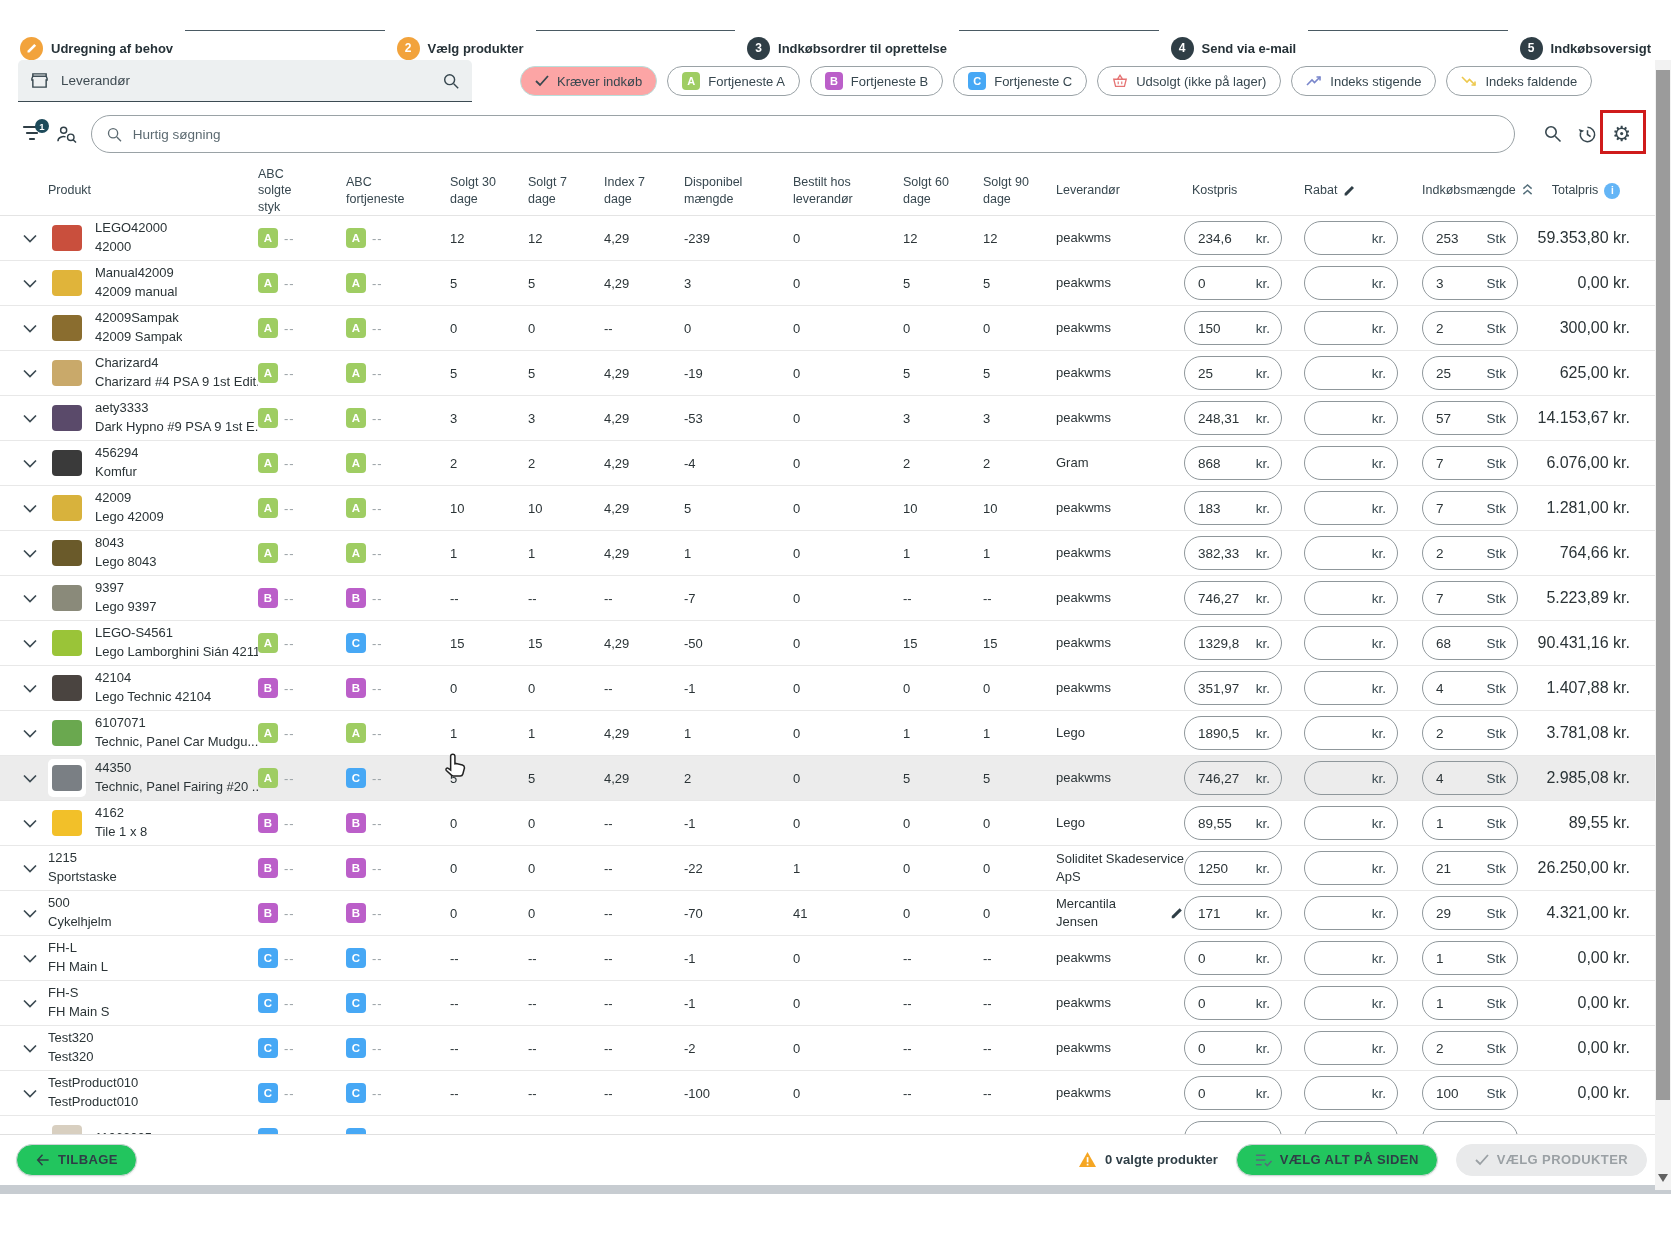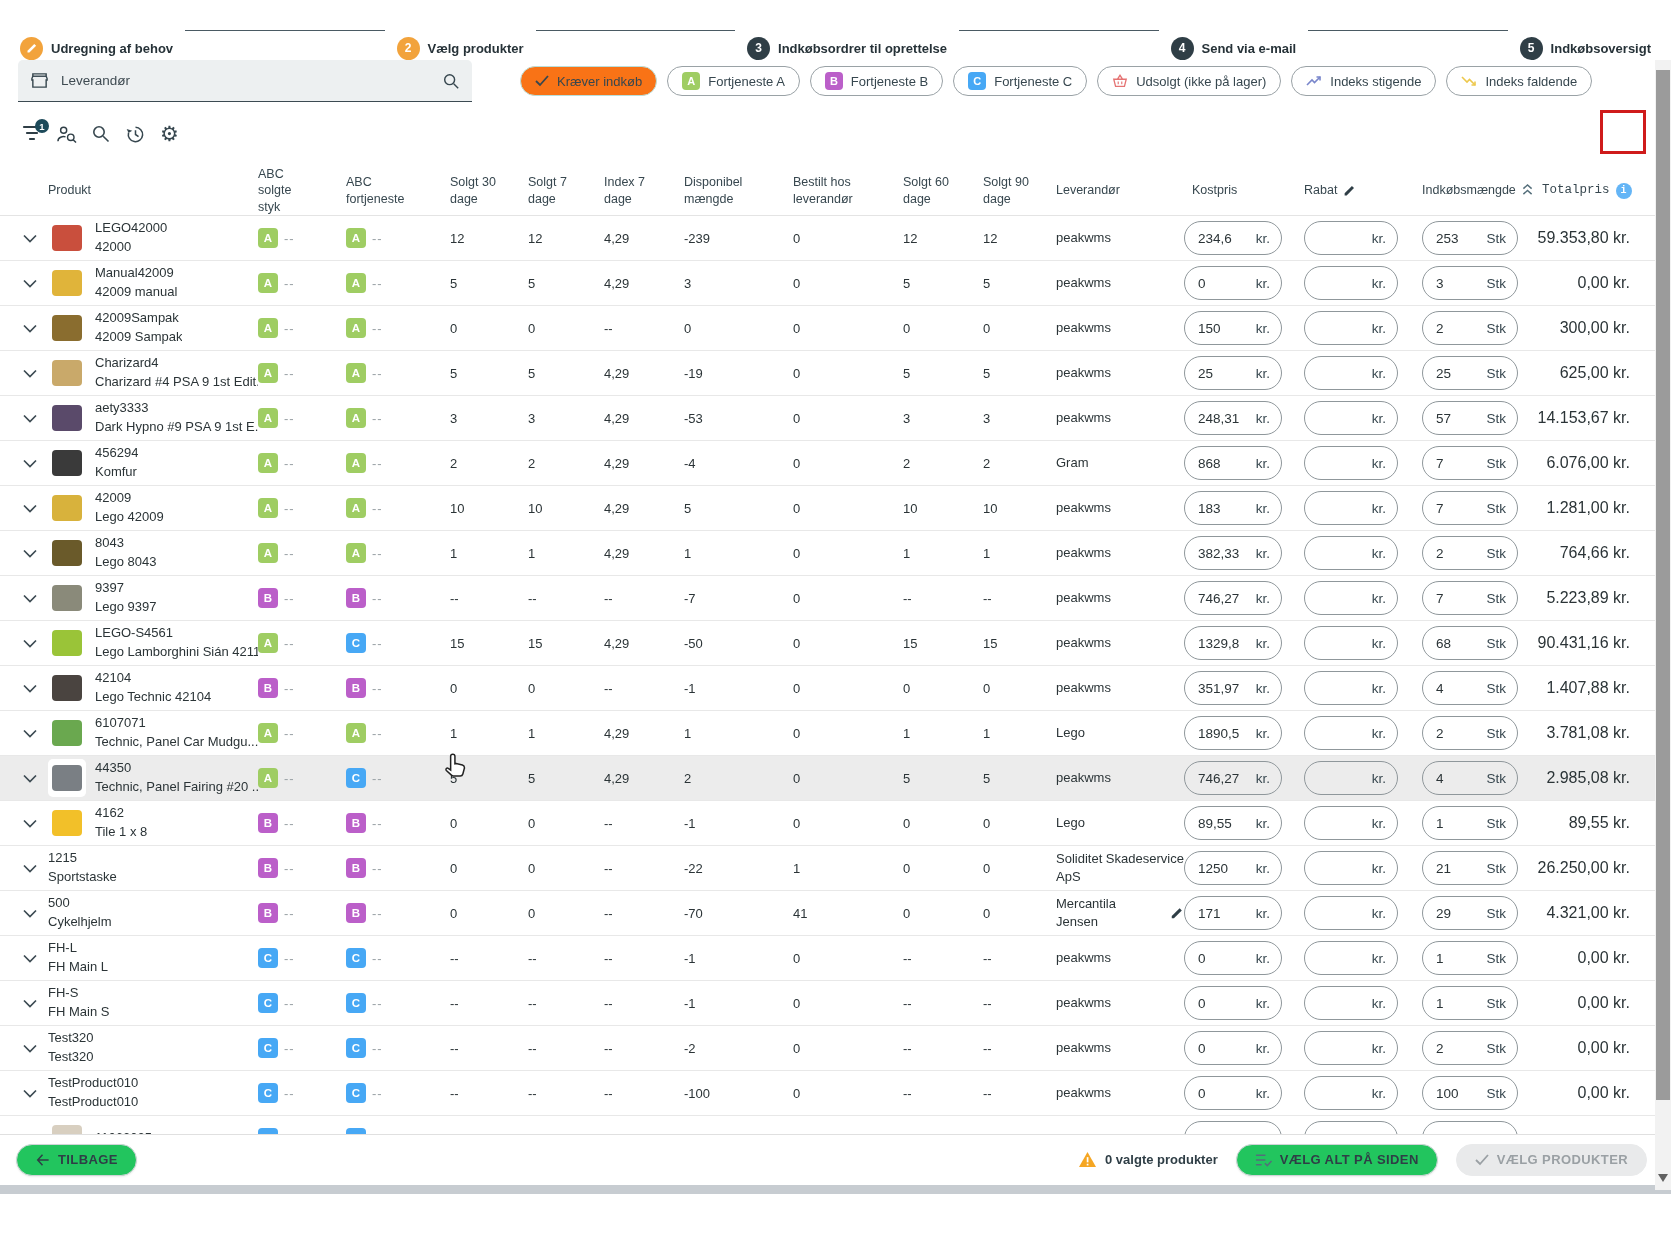--- a/index.html
+++ b/index.html
@@ -18,21 +18,21 @@
   .step-line { flex:1; height:0; border-top:1.6px solid #4a5a63; margin:0 12px; }
 
   
   .toolbar1 { margin:16px 18px 0 18px; display:flex; align-items:center; }
   .supplier-field { width:454px; height:42px; background:#edf0f1; border-bottom:1.5px solid #3c4a52;
     border-radius:5px 5px 0 0; display:flex; align-items:center; padding:0 12px; gap:12px; cursor:pointer; }
   .supplier-label { font-size:13.5px; color:#3f4b52; flex:1; }
   .chips { display:flex; align-items:center; gap:10px; margin-left:48px; }
   .chip { height:30px; border:1px solid #9aa2a6; border-radius:16px; display:flex; align-items:center;
     gap:8px; padding:0 14px; font-size:13px; color:#37474f; background:#fff; cursor:pointer; white-space:nowrap; }
-  .chip.selected { background:#f97316; border-color:#b9dfdb;align-items:center; }
+  .chip.selected { background:#fca5a5; border-color:#b9dfdb;align-items:center; }
   .mini-badge { width:18px; height:18px; border-radius:4px; color:#fff; font-size:11px; font-weight:bold;
     display:flex; align-items:center; justify-content:center; }
 
   
   .toolbar2 { margin:12px 18px 0 18px; padding-right:22px; display:flex; align-items:center; gap:14px; height:40px; }
   .icon-btn { flex:none; display:flex; align-items:center; justify-content:center; cursor:pointer; position:relative; }
   .filter-badge { position:absolute; top:-6px; right:-7px; width:14px; height:14px; border-radius:50%;
     background:#1d4a5a; color:#fff; font-size:9.5px; font-weight:bold; display:flex; align-items:center; justify-content:center; }
   .quick-search { flex:1; height:38px; border:1px solid #9aa2a6; border-radius:19px; display:flex;
     align-items:center; padding:0 14px; gap:10px; margin-right:14px; }
@@ -42,21 +42,21 @@
   .gear-glyph { font-family:"DejaVu Sans", sans-serif; font-size:21px; color:#37474f; line-height:1; }
 
   
   :root { --cols: 36px 210px 88px 104px 78px 76px 80px 109px 110px 80px 73px 128px 120px 118px 120px 100px; }
   .thead { margin-top:12px; display:grid; grid-template-columns:var(--cols); padding-left:12px;
     min-height:50px; align-items:center; border-bottom:1px solid #e4e4e4; }
   .hcell { font-size:12.5px; color:#37474f; line-height:1.3; padding-right:14px; display:flex;
     align-items:center; gap:6px; }
   .hcell .w-narrow { max-width:48px; display:inline-block; }
   .h-center { justify-content:flex-start; padding-right:0; }
-  .h-right { justify-content:space-between; padding-right:12px;font-family:Liberation Mono, monospace; }
+  .h-right { justify-content:center; padding-right:12px; }
   .info-dot { width:16px; height:16px; border-radius:50%; background:#64b5f6; color:#fff; font-size:10px;
     font-weight:bold; display:flex; align-items:center; justify-content:center; flex:none; }
 
   .rows { height:918px; overflow:hidden; position:relative; }
   .trow { display:grid; grid-template-columns:var(--cols); padding-left:12px; height:45px;
     align-items:center; border-bottom:1px solid #e8e8e8; font-size:13px; cursor:pointer; background:#fff; }
   .trow.highlight { background:#ececec; }
   .cell { display:flex; align-items:center; }
   .c-prod { gap:9px; overflow:hidden; }
   .thumb { width:38px; height:38px; border-radius:5px; background:#fff; display:flex; align-items:center;
@@ -190,20 +190,27 @@
     <span class="filter-badge">1</span>
   </span>
   <span class="icon-btn">
     <svg width="21" height="19" viewBox="0 0 22 20">
       <circle cx="8" cy="5.5" r="3.2" fill="none" stroke="#2f3e46" stroke-width="1.5"></circle>
       <path d="M2 17 c0-4 5-5.5 8-4.5" fill="none" stroke="#2f3e46" stroke-width="1.5"></path>
       <circle cx="15.5" cy="13" r="3.4" fill="none" stroke="#2f3e46" stroke-width="1.5"></circle>
       <path d="M18 15.5 L21 18.5" stroke="#2f3e46" stroke-width="1.6"></path>
     </svg>
   </span>
+  <div class="quick-search">
+    <svg width="17" height="17" viewBox="0 0 20 20">
+      <circle cx="8.5" cy="8.5" r="5.5" fill="none" stroke="#5c6a71" stroke-width="1.6"></circle>
+      <path d="M13 13 L18 18" stroke="#5c6a71" stroke-width="1.6"></path>
+    </svg>
+    <input type="text" placeholder="Hurtig søgning" style="">
+  </div>
   <span class="icon-btn">
     <svg width="20" height="20" viewBox="0 0 20 20">
       <circle cx="8" cy="8" r="5.2" fill="none" stroke="#37474f" stroke-width="1.6"></circle>
       <path d="M12.2 12.2 L17.5 17.5" stroke="#37474f" stroke-width="1.6"></path>
     </svg>
   </span>
   <span class="icon-btn">
     <svg width="21" height="21" viewBox="0 0 22 22">
       <path d="M11 3.5 a7.5 7.5 0 1 1 -7.3 5.6" fill="none" stroke="#37474f" stroke-width="1.6"></path>
       <path d="M1.8 5.2 L3.7 9.3 L7.6 7.2 z" fill="#37474f"></path>

